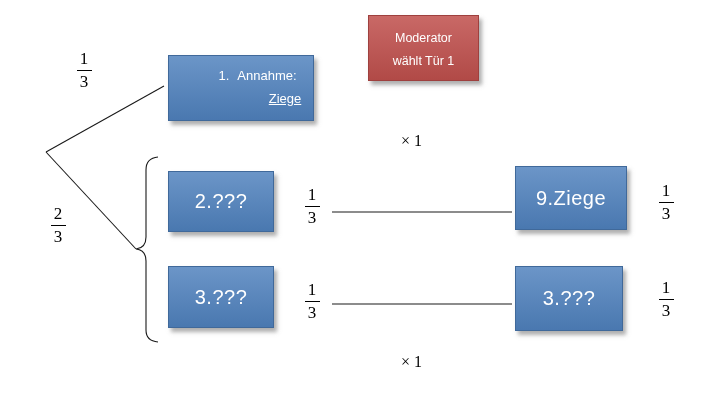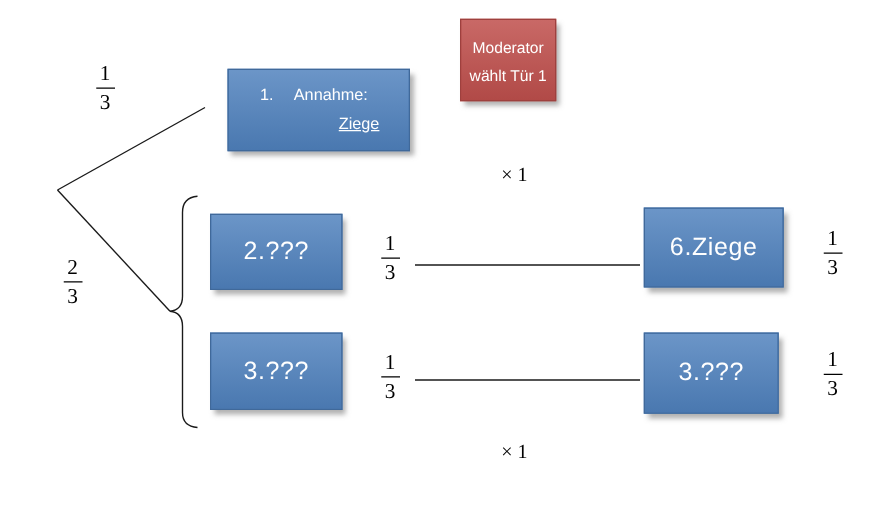--- a/index.html
+++ b/index.html
@@ -34,22 +34,21 @@
     display: flex;
     align-items: center;
     justify-content: center;
     font-size: 20px;
     letter-spacing: 0.5px;
   }
   .assumption {
     font-size: 13px;
     padding-top: 9px;
     line-height: 1.75;
-    text-align: left;
-    margin-left: 14px;
+    text-align: center;
   }
   .a-line1 { padding-left: 25px; }
   .a-num { display: inline-block; width: 27px; }
   .a-line2 { padding-left: 88px; text-decoration: underline; }
   .moderator {
     font-size: 12.5px;
     text-align: center;
     padding-top: 11px;
     line-height: 1.8;
   }
@@ -122,31 +121,31 @@
     <span class="den">3</span>
   </div>
 
   <div class="box blue assumption" style="left:168px;top:55px;width:146px;height:66px">
     <div class="a-line1">
       <span class="a-num">1.</span><span>Annahme:</span>
     </div>
     <div class="a-line2">Ziege</div>
   </div>
 
-  <div class="box red moderator" style="left:368px;top:15px;width:77px;height:66px">
+  <div class="box red moderator" style="left:368px;top:15px;width:111px;height:66px">
     <div>Moderator</div>
     <div>wählt Tür 1</div>
   </div>
 
   <div class="box blue big" style="left:168px;top:171px;width:106px;height:61px">
     <span>2.???</span>
   </div>
 
   <div class="box blue big" style="left:515px;top:166px;width:112px;height:64px">
-    <span>6.Ziege</span>
+    <span>9.Ziege</span>
   </div>
 
   <div class="box blue big" style="left:168px;top:266px;width:106px;height:62px">
     <span>3.???</span>
   </div>
 
   <div class="box blue big" style="left:515px;top:266px;width:108px;height:65px">
     <span>3.???</span>
   </div>
 

